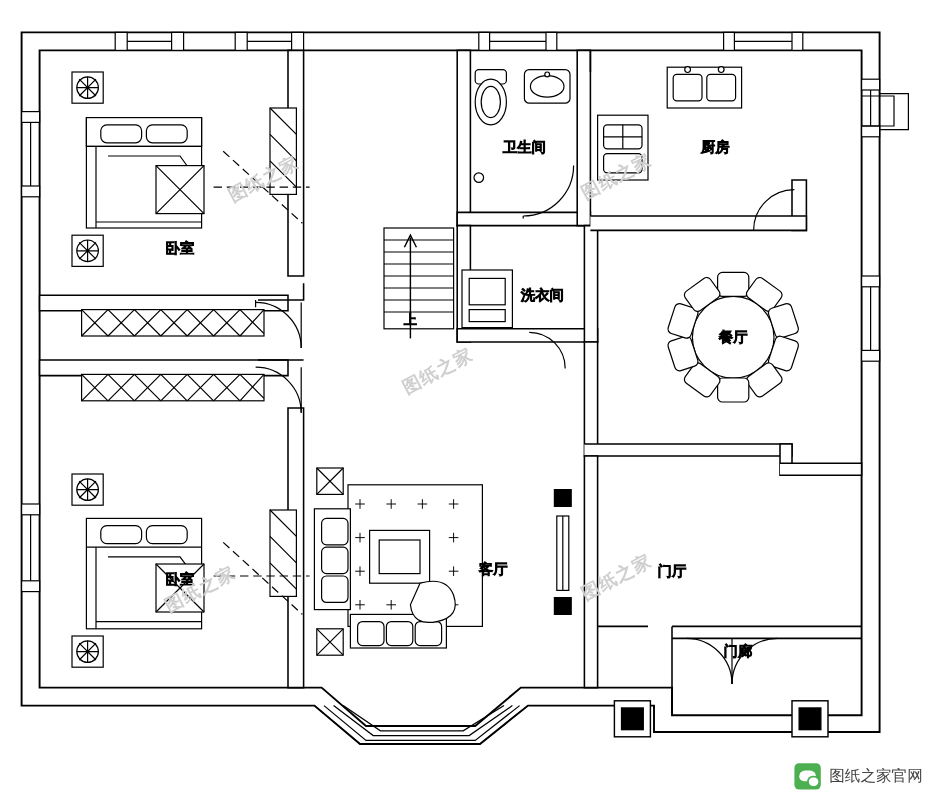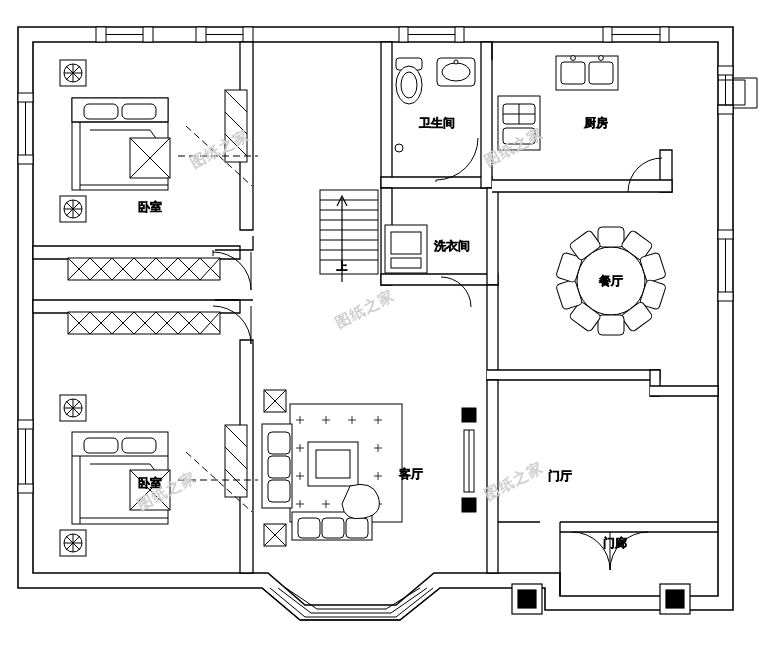--- a/index.html
+++ b/index.html
@@ -350,14 +350,20 @@
 
     </g>
   </svg>
 
   <div class="wm" style="left:188px;top:140px;">图纸之家</div>
   <div class="wm" style="left:482px;top:138px;">图纸之家</div>
   <div class="wm" style="left:333px;top:300px;">图纸之家</div>
   <div class="wm" style="left:135px;top:482px;">图纸之家</div>
   <div class="wm" style="left:482px;top:472px;">图纸之家</div>
 
+  <div class="footer">
+    <div class="fbar">
+      <span class="ficon"></span>
+      <span class="ftext">图纸之家官网</span>
+    </div>
+  </div>
 
 </div>
 
 </body></html>

